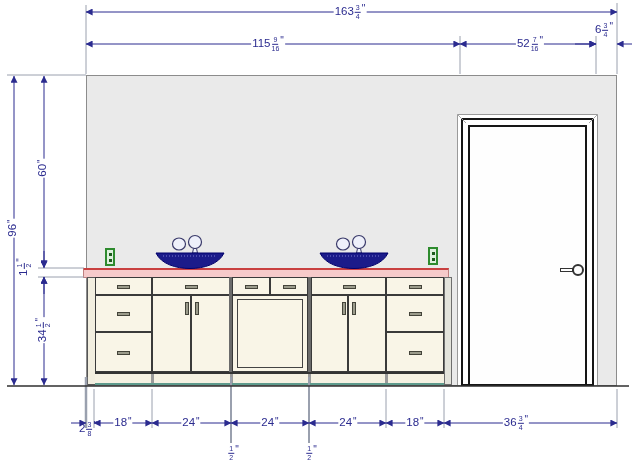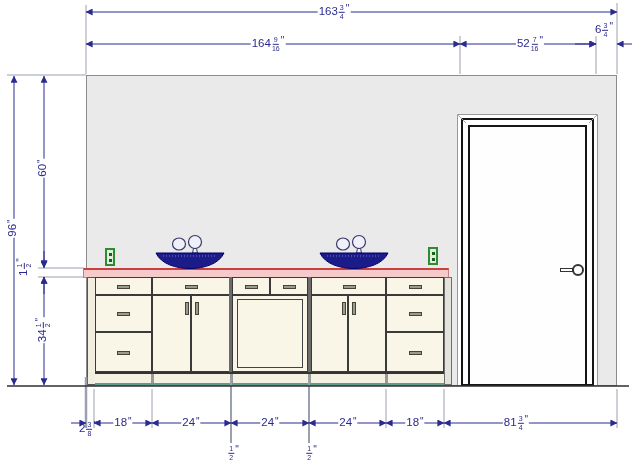--- a/index.html
+++ b/index.html
@@ -184,30 +184,30 @@
       <line x1="71" y1="423" x2="86" y2="423" marker-end="url(#arr)"></line>
       <line x1="94" y1="423" x2="152" y2="423" marker-start="url(#arr)" marker-end="url(#arr)"></line>
       <line x1="152" y1="423" x2="231" y2="423" marker-start="url(#arr)" marker-end="url(#arr)"></line>
       <line x1="231" y1="423" x2="309" y2="423" marker-start="url(#arr)" marker-end="url(#arr)"></line>
       <line x1="309" y1="423" x2="386" y2="423" marker-start="url(#arr)" marker-end="url(#arr)"></line>
       <line x1="386" y1="423" x2="444" y2="423" marker-start="url(#arr)" marker-end="url(#arr)"></line>
       <line x1="444" y1="423" x2="617" y2="423" marker-start="url(#arr)" marker-end="url(#arr)"></line>
     </g>
   </svg>
 
-  <div class="dl" style="left:334px;top:12px">
+  <div class="dl" style="left:350px;top:12px">
     <span>163</span>
       <span class="fr">
         <span class="n">3</span>
         <span>4</span>
       </span>
       <span class="u">"</span>
   </div>
   <div class="dl" style="left:268px;top:44px">
-    <span>164</span>
+    <span>115</span>
       <span class="fr">
         <span class="n">9</span>
         <span>16</span>
       </span>
       <span class="u">"</span>
   </div>
   <div class="dl" style="left:530px;top:44px">
     <span>52</span>
       <span class="fr">
         <span class="n">7</span>
@@ -269,21 +269,21 @@
   </div>
   <div class="dl" style="left:348px;top:423px">
     <span>24</span>
       <span class="u">"</span>
   </div>
   <div class="dl" style="left:415px;top:423px">
     <span>18</span>
       <span class="u">"</span>
   </div>
   <div class="dl" style="left:516px;top:423px">
-    <span>81</span>
+    <span>36</span>
       <span class="fr">
         <span class="n">3</span>
         <span>4</span>
       </span>
       <span class="u">"</span>
   </div>
   <div class="dl nobg" style="left:233px;top:453px">
     <span class="fr">
         <span class="n">1</span>
         <span>2</span>

